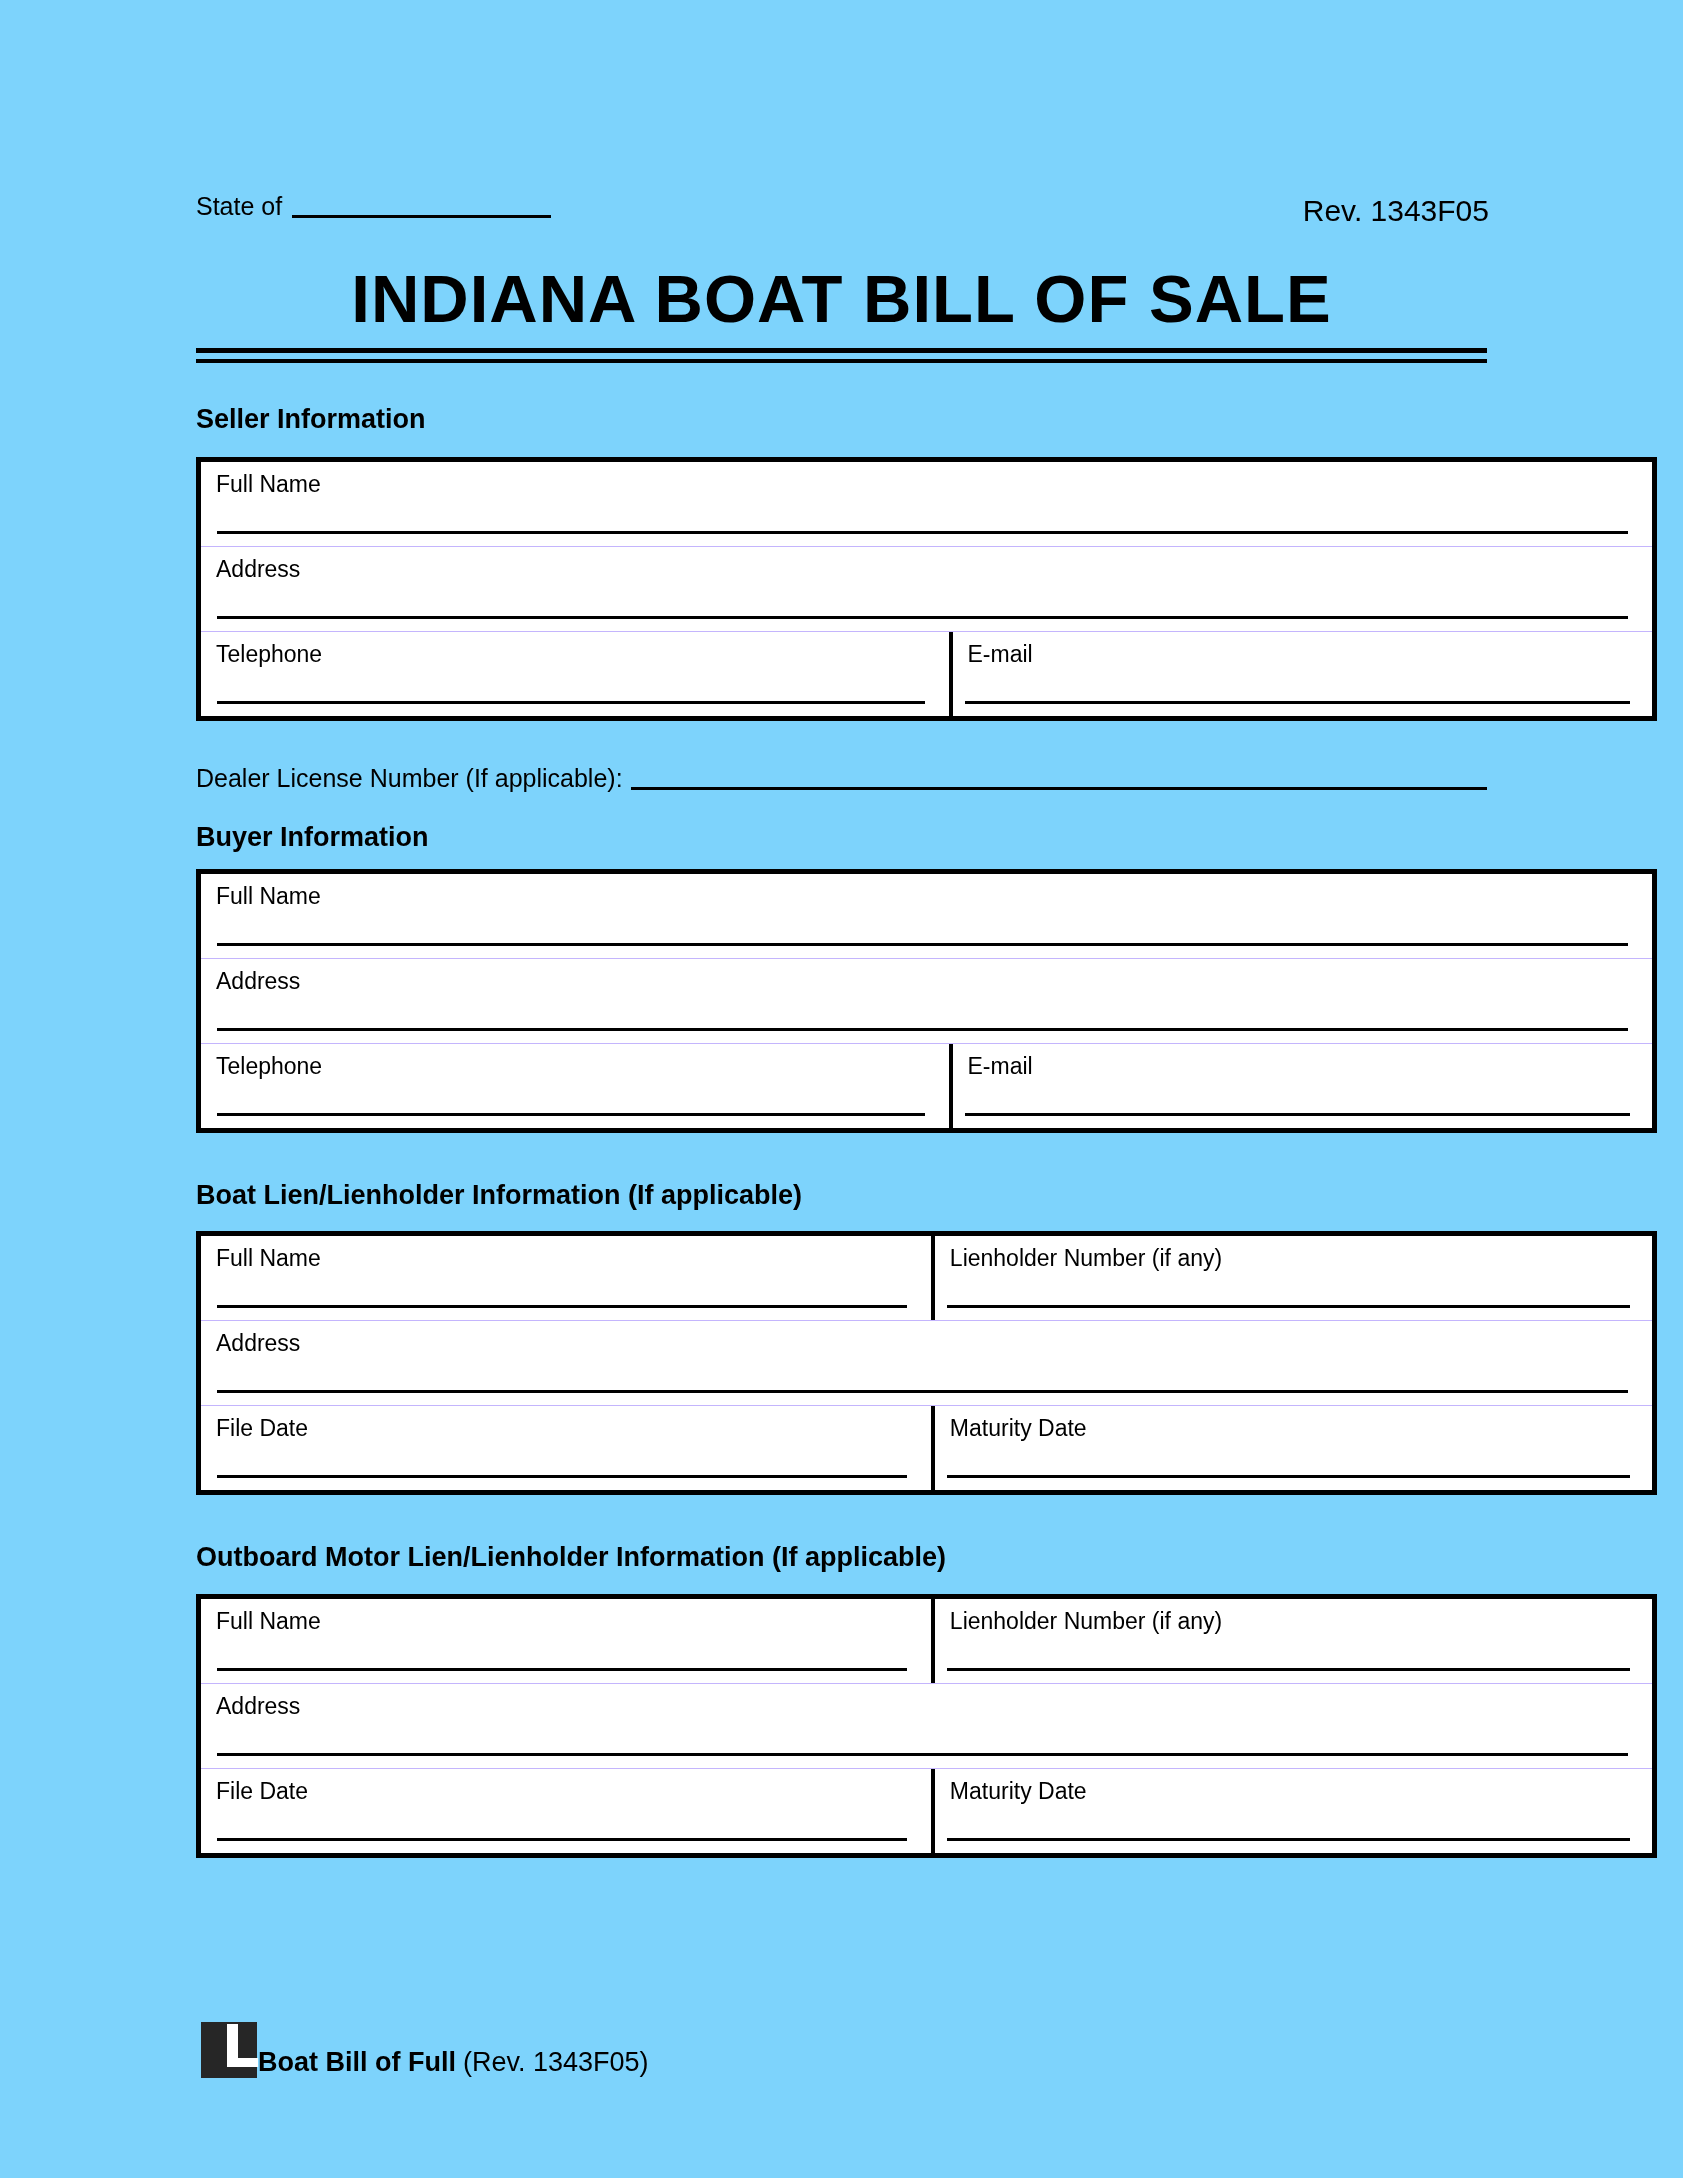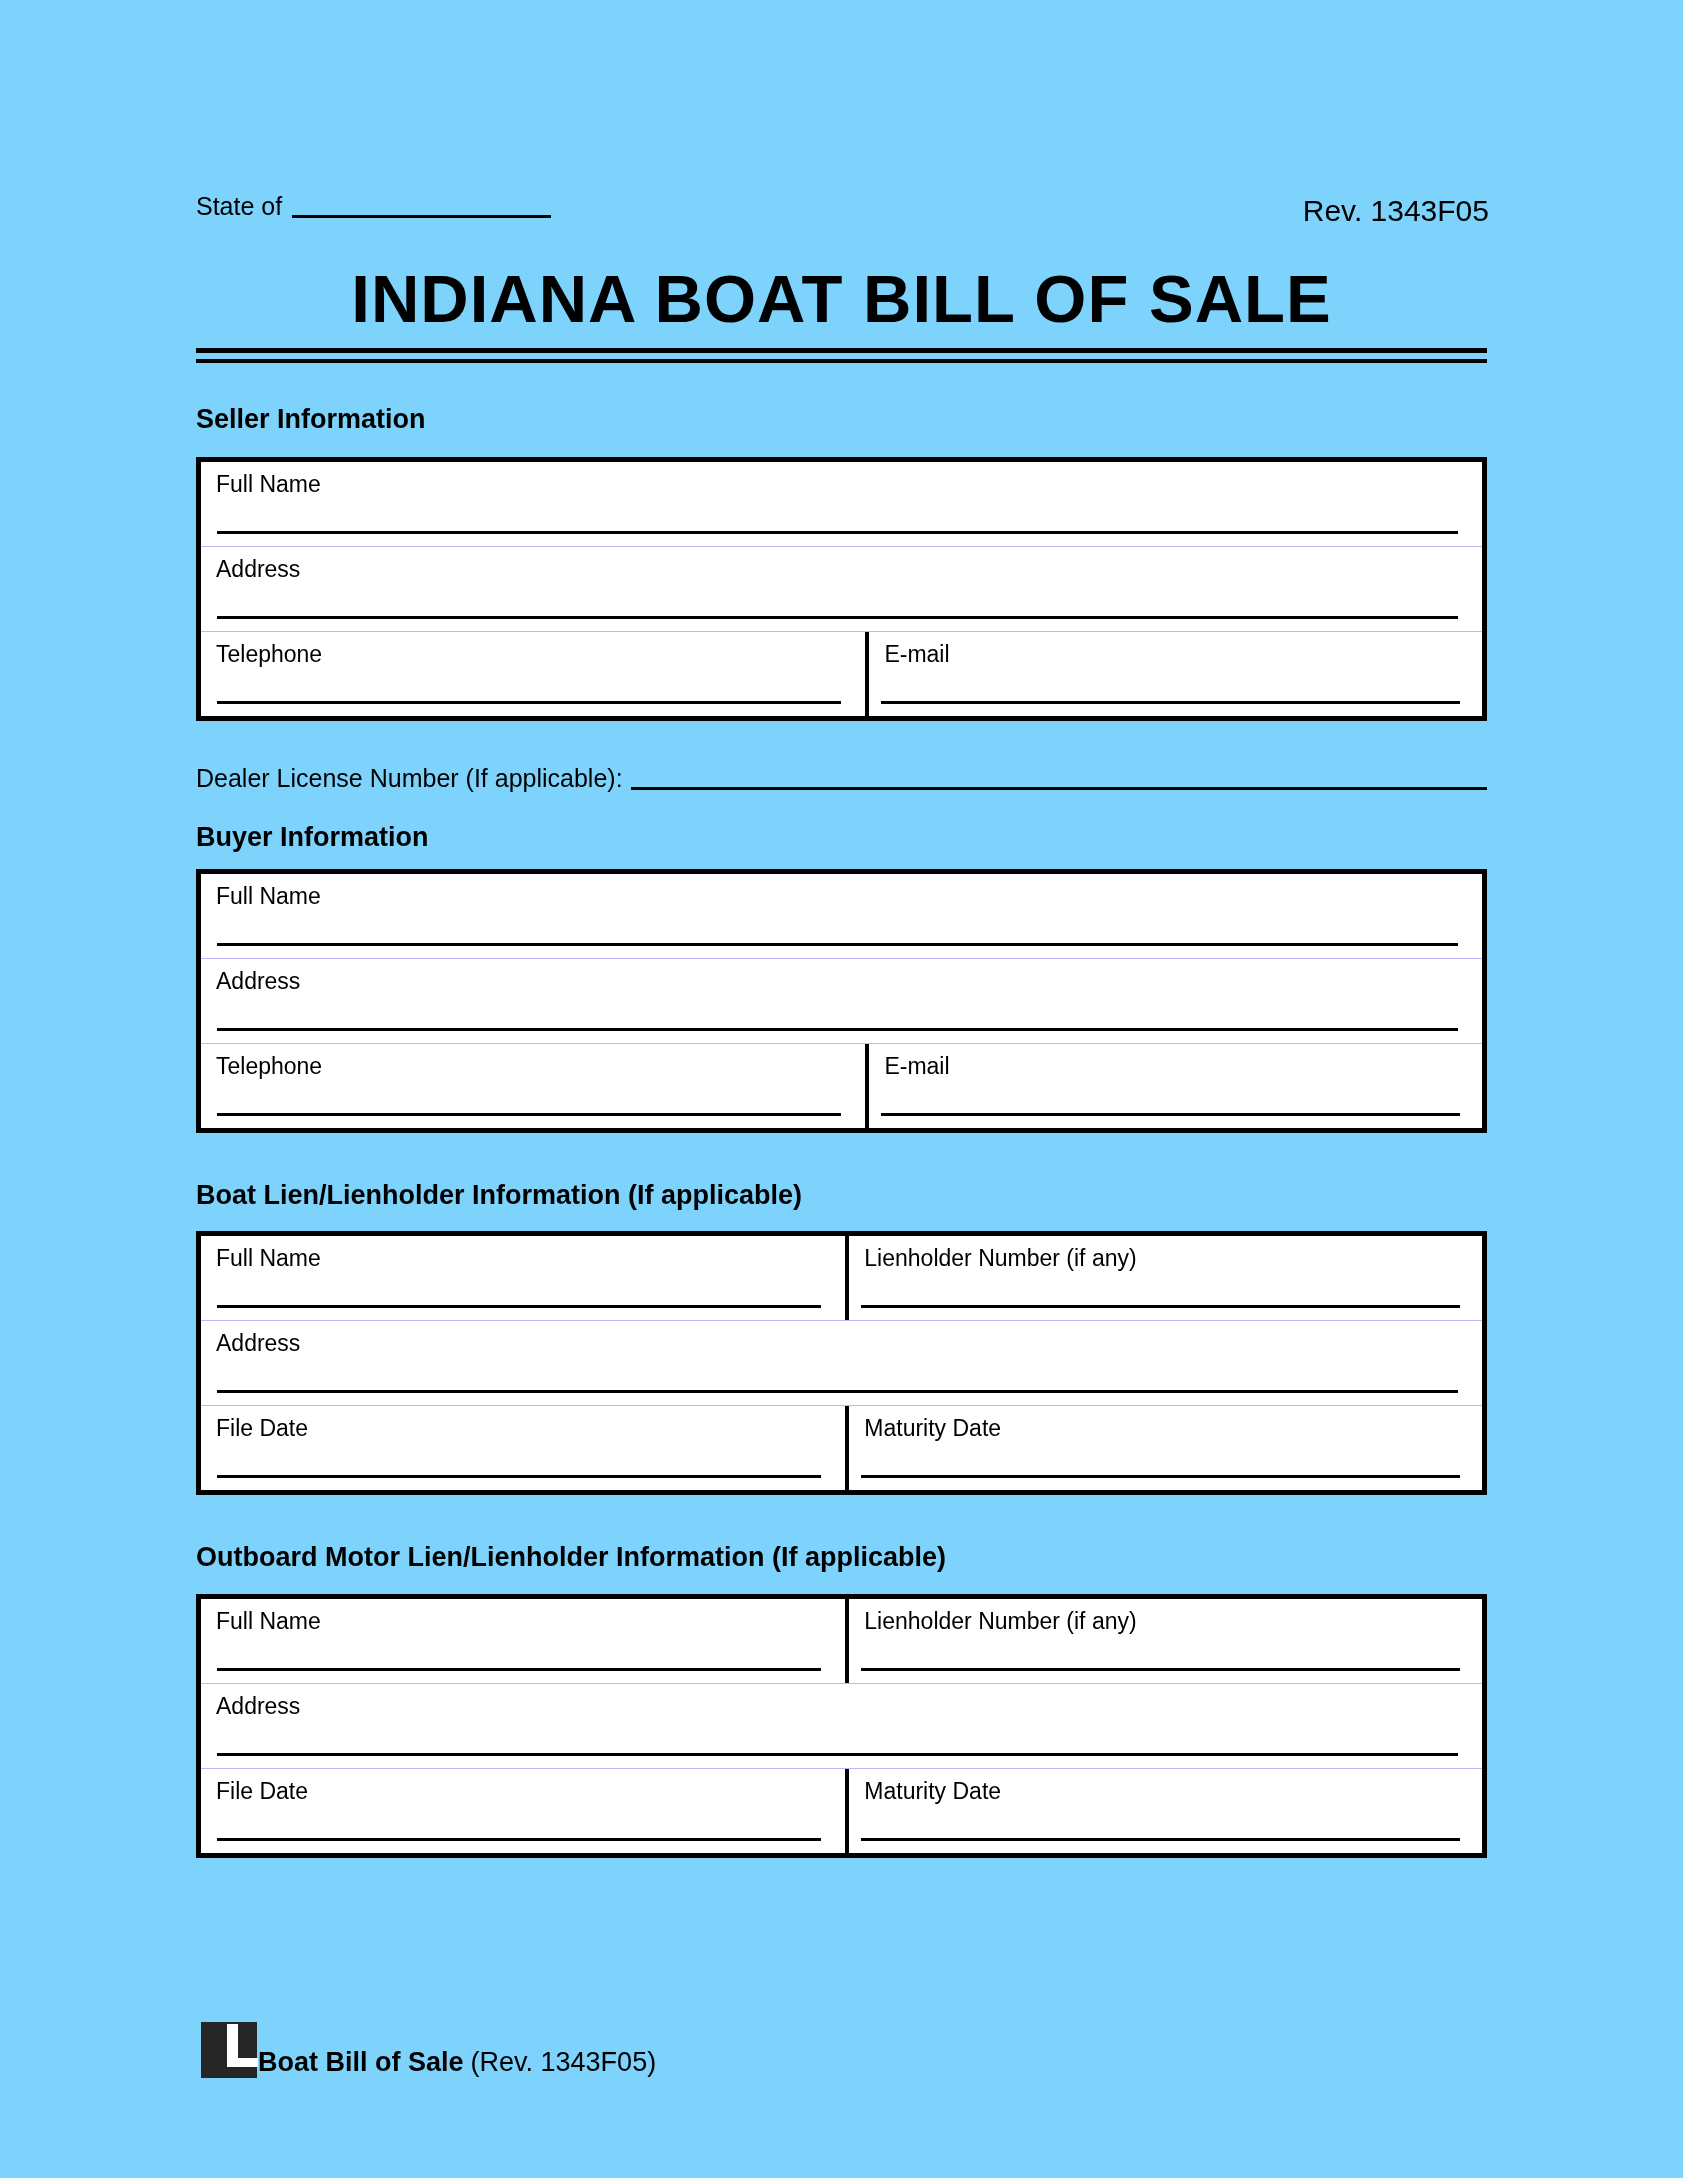--- a/index.html
+++ b/index.html
@@ -16,21 +16,21 @@
   .rev-label { position:absolute; top:194px; right:194px; font-size:30px; }
   .doc-title { position:absolute; top:260px; left:0; width:100%; text-align:center;
                font-size:67px; font-weight:bold; letter-spacing:1px; white-space:nowrap; }
   .title-rule { position:absolute; top:348px; left:196px; width:1291px; height:15px;
                 border-top:5px solid #000; border-bottom:4px solid #000; box-sizing:border-box; }
 
   
   .section-heading { position:absolute; left:196px; font-size:27px; font-weight:bold; white-space:nowrap; }
 
   
-  .formbox { position:absolute; left:196px; width:1291px; border:5px solid #000; box-sizing:border-box; background:#fff; }
+  .formbox { position:absolute; left:196px; width:1461px; border:5px solid #000; box-sizing:border-box; background:#fff; }
   .frow { position:relative; height:84px; border-top:1px solid #c4b5fd; display:flex; }
   .frow.first { border-top:none; }
   .fcell { position:relative; flex:1 1 auto; }
   .fcell.divided { border-left:4px solid #000; }
   .fcell.w49 { flex:0 0 48.9%;padding-left:38px; }
   .fcell.w50 { flex:0 0 50.3%; }
   .flabel { position:absolute; top:9px; left:15px; font-size:23px; white-space:nowrap; }
   .wline { position:absolute; bottom:12px; left:16px; right:24px; height:3px; background:#000; }
   .fcell.right-half .wline { left:12px; right:22px; }
 
@@ -177,18 +177,18 @@
       </div>
     </div>
   </div>
 
   <div class="footer">
     <div class="logo">
       <div class="logo-l-vert"></div>
       <div class="logo-l-horz"></div>
     </div>
     <div class="footer-text">
-      <span class="bold">Boat Bill of Sale</span><span class="rev">(Rev. 1343F05)</span>
+      <span class="bold">Boat Bill of Full</span><span class="rev">(Rev. 1343F05)</span>
     </div>
   </div>
 
 </div>
 
 
 </body></html>

